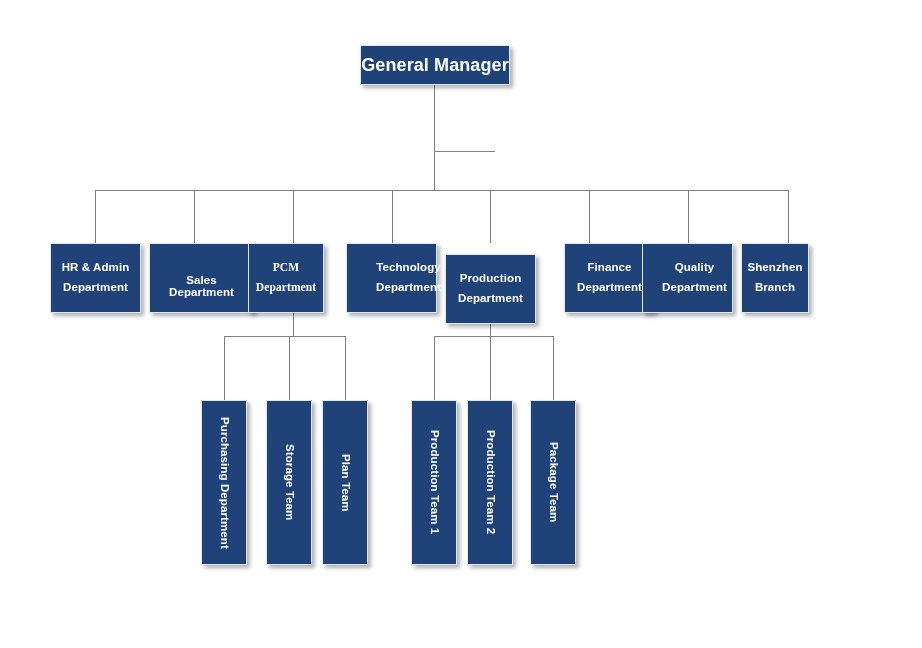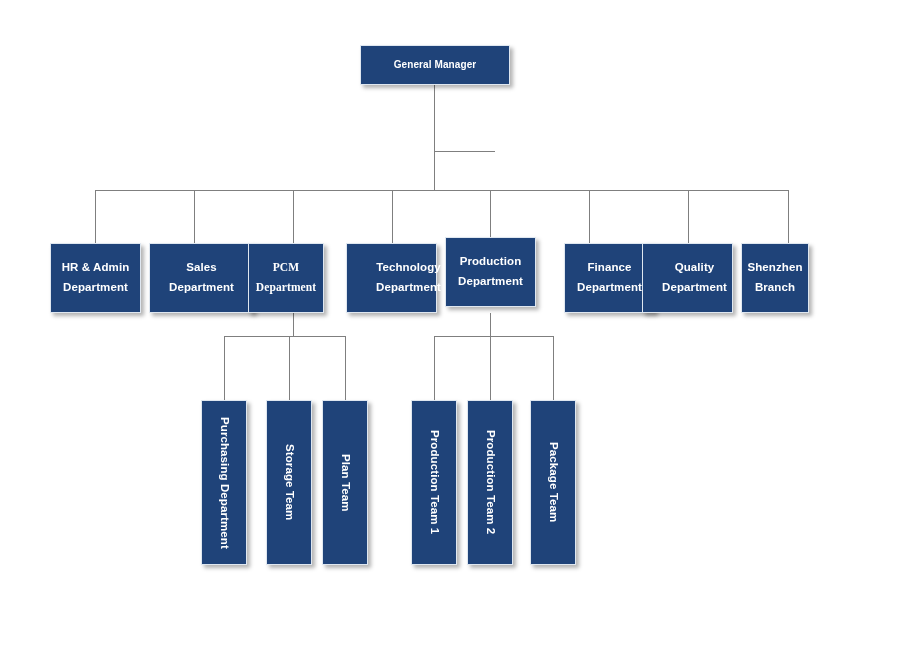--- a/index.html
+++ b/index.html
@@ -41,21 +41,21 @@
     text-align: center;
     letter-spacing: 0.1px;
     -webkit-font-smoothing: antialiased;
   }
   .node-title {
     font-size: 12px;
     line-height: 1.15;
     white-space: nowrap;
   }
   
-  .node.level-root .node-title { font-size: 10px; }
+  .node.level-root .node-title { font-size: 18px; }
   .node.level-mgmt  .node-title { font-size: 12.5px; }
 
   
   .node.dept {
     flex-direction: column;
     justify-content: space-around;
     padding: 14px 2px;
   }
   .node.dept .node-line {
     font-size: 11.5px;
@@ -111,36 +111,36 @@
   <div class="node level-root" style="left:360px; top:45px; width:150px; height:40px;">
     <span class="node-title">General Manager</span>
   </div>
 
 
   <div class="node dept" style="left:50px; top:243px; width:91px; height:70px;">
     <span class="node-line">HR &amp; Admin</span>
     <span class="node-line">Department</span>
   </div>
 
-  <div class="node dept" style="left:149px; top:243px; width:105px; height:70px;">
+  <div class="node dept" style="left:149px; top:243px; width:105px; height:70px;justify-content:flex-end;">
     <span class="node-line">Sales</span>
     <span class="node-line">Department</span>
   </div>
 
   <div class="node dept" style="left:248px; top:243px; width:76px; height:70px;font-family:Liberation Serif, serif;">
     <span class="node-line">PCM</span>
     <span class="node-line">Department</span>
   </div>
 
   <div class="node dept" style="left:346px; top:243px; width:91px; height:70px;padding-left:36px;">
     <span class="node-line">Technology</span>
     <span class="node-line">Department</span>
   </div>
 
-  <div class="node dept" style="left:445px; top:237px; width:91px; height:70px;">
+  <div class="node dept" style="left:445px; top:254px; width:91px; height:70px;">
     <span class="node-line">Production</span>
     <span class="node-line">Department</span>
   </div>
 
   <div class="node dept" style="left:544px; top:243px; width:91px; height:70px;margin-left:20px;">
     <span class="node-line">Finance</span>
     <span class="node-line">Department</span>
   </div>
 
   <div class="node dept" style="left:642px; top:243px; width:91px; height:70px;padding-left:16px;">

